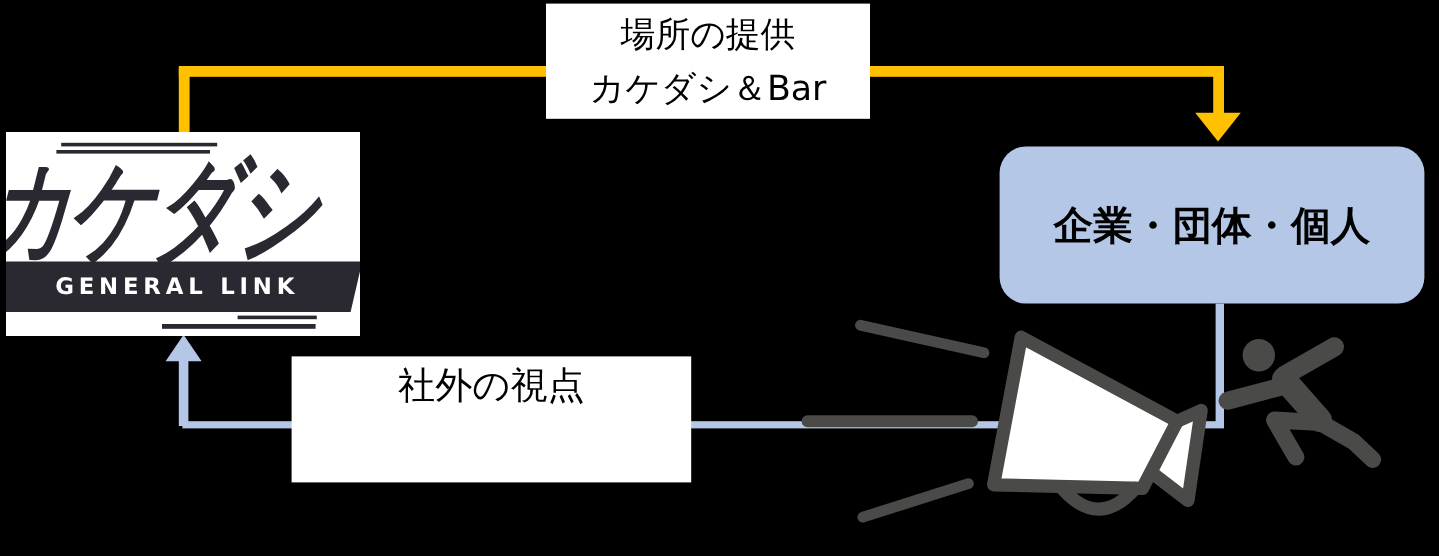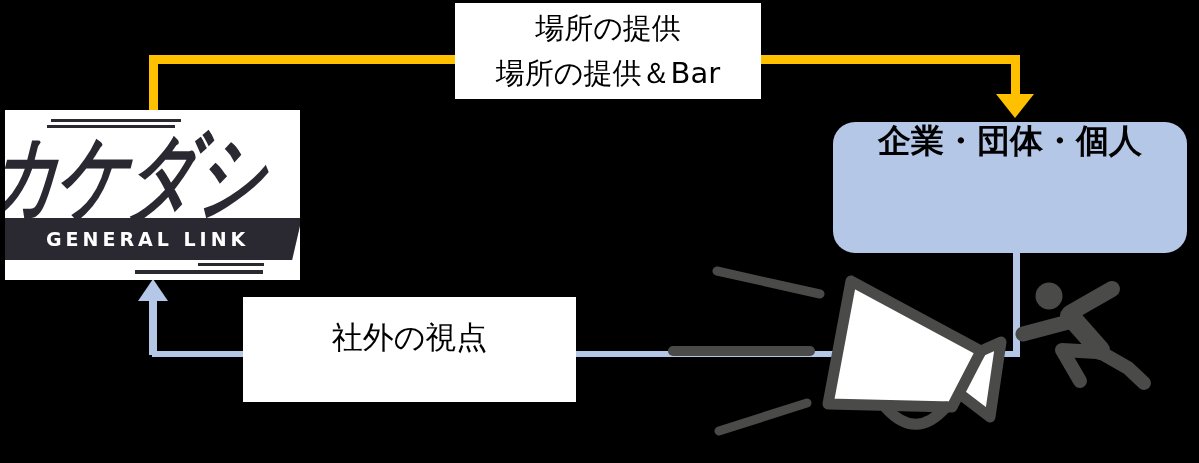--- a/index.html
+++ b/index.html
@@ -21,29 +21,29 @@
   .blue-h{left:152px;top:351px;width:868px;height:6px;}
   .blue-v-right{left:1013px;top:253px;width:7px;height:102px;}
   .blue-v-left{left:149px;top:298px;width:8px;height:57px;}
   .blue-head{left:138px;top:279px;width:0;height:0;background:none;
     border-left:15px solid transparent;border-right:15px solid transparent;
     border-bottom:22px solid #b4c7e7;}
 
   
   .plate{position:absolute;background:#ffffff;color:#000;text-align:center;z-index:2;}
   .plate .ln{white-space:nowrap;}
-  #top-label{left:455px;top:3px;width:306px;height:96px;font-size:29px;line-height:45px;padding-top:3px;box-sizing:border-box;}
-  #bottom-label{left:243px;top:297px;width:333px;height:105px;font-size:31px;line-height:50px;padding-top:15px;box-sizing:border-box;}
+  #top-label{left:455px;top:3px;width:270px;height:96px;font-size:29px;line-height:45px;padding-top:3px;box-sizing:border-box;}
+  #bottom-label{left:243px;top:297px;width:333px;height:105px;font-size:31px;line-height:50px;padding-top:0;box-sizing:border-box;}
 
   
   #target-box{
     position:absolute;left:833px;top:122px;width:354px;height:131px;
     background:#b4c7e7;border-radius:22px;z-index:2;
     color:#000;font-weight:bold;font-size:33px;text-align:center;
-    display:flex;flex-direction:row;justify-content:center;gap:8px;line-height:1.15;
+    display:flex;flex-direction:column;justify-content:center;gap:8px;line-height:1.15;
   }
 
   
   #logo-card{
     position:absolute;left:5px;top:110px;width:295px;height:170px;
     background:#ffffff;overflow:hidden;z-index:2;color:#2a2931;
   }
   .logo-line{position:absolute;background:#2a2931;}
   #logo-word{
     position:absolute;left:4px;top:10px;font-size:94px;line-height:1.2;font-weight:bold;
@@ -82,21 +82,21 @@
     <div id="logo-word">カケダシ</div>
     <div id="logo-banner">
       <span>GENERAL LINK</span>
     </div>
     <div class="logo-line" style="left:193px;top:153px;width:66px;height:3px;"></div>
     <div class="logo-line" style="left:130px;top:160px;width:128px;height:4px;"></div>
   </div>
 
   <div id="top-label" class="plate">
     <div class="ln">場所の提供</div>
-    <div class="ln">場所の提供＆Bar</div>
+    <div class="ln">カケダシ＆Bar</div>
   </div>
 
   <div id="bottom-label" class="plate">
     <div class="ln">社外の視点</div>
   </div>
 
   <div id="target-box">
     <div>企業・団体・個人</div>
   </div>
 

